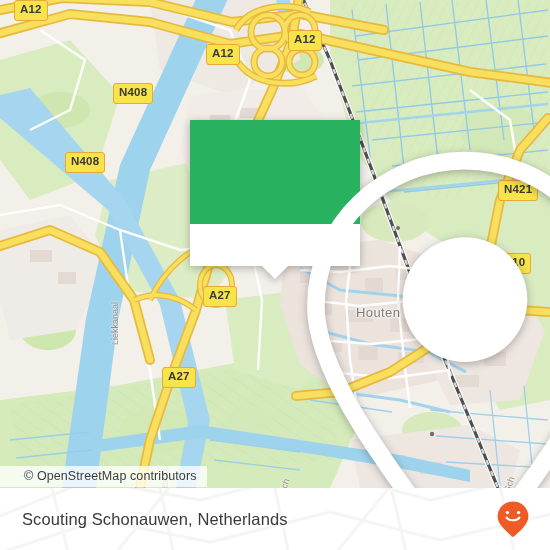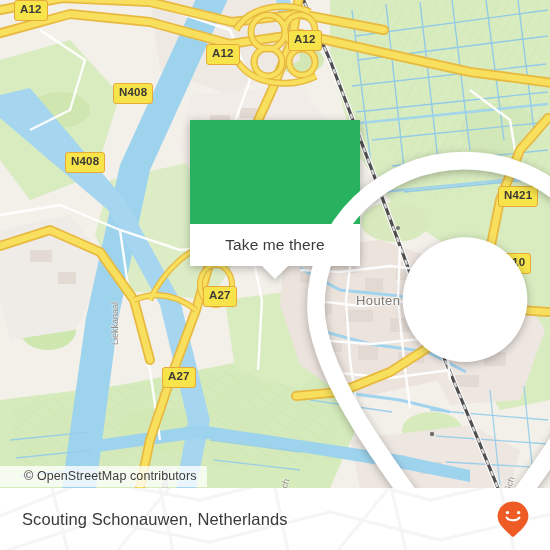--- a/index.html
+++ b/index.html
@@ -330,41 +330,40 @@
         <circle cx="432" cy="434" r="2.2"></circle>
         <circle cx="398" cy="228" r="2"></circle>
       </g>
     </svg>
 
     <div class="shield" style="left:14px;top:0px;">A12</div>
     <div class="shield" style="left:206px;top:44px;">A12</div>
     <div class="shield" style="left:288px;top:30px;">A12</div>
     <div class="shield" style="left:113px;top:83px;">N408</div>
     <div class="shield" style="left:65px;top:152px;">N408</div>
-    <div class="shield" style="left:498px;top:186px;">N421</div>
+    <div class="shield" style="left:498px;top:180px;">N421</div>
     <div class="shield" style="left:491px;top:253px;">N410</div>
     <div class="shield" style="left:203px;top:286px;">A27</div>
     <div class="shield" style="left:162px;top:367px;">A27</div>
 
-    <div class="placelabel" style="left:356px;top:293px;">Houten</div>
+    <div class="placelabel" style="left:356px;top:305px;">Houten</div>
 
     <div class="vlabel" style="left:110px;top:345px;transform:rotate(-90deg);">Liekkanaal</div>
     <div class="vlabel" style="left:160px;top:488px;transform:rotate(-90deg);">Brug</div>
     <div class="vlabel" style="left:277px;top:492px;transform:rotate(-70deg);">Sch</div>
     <div class="vlabel" style="left:502px;top:490px;transform:rotate(-70deg);">Sch</div>
 
     <div class="callout">
       <div class="callout-top">
         <svg width="62" height="72" viewBox="0 0 62 72">
           <path d="M31 6 C18.8 6 9 15.6 9 27.5 C9 38.5 22 54 29.3 64.4 C30.1 65.5 31.9 65.5 32.7 64.4 C40 54 53 38.5 53 27.5 C53 15.6 43.2 6 31 6 Z" fill="none" stroke="#ffffff" stroke-width="2.6"></path>
           <circle cx="31" cy="26.5" r="9.2" fill="#ffffff"></circle>
         </svg>
       </div>
       <div class="callout-bottom">
-        <span class="label">Take me there</span>
         <span class="callout-tail"></span>
       </div>
     </div>
 
     <div class="attrib">© OpenStreetMap contributors</div>
   </div>
 
   <div class="footer">
     <svg class="footer-watermark" viewBox="0 0 550 550">
       <g stroke="#9a9a9a" stroke-width="3.2" fill="none">

